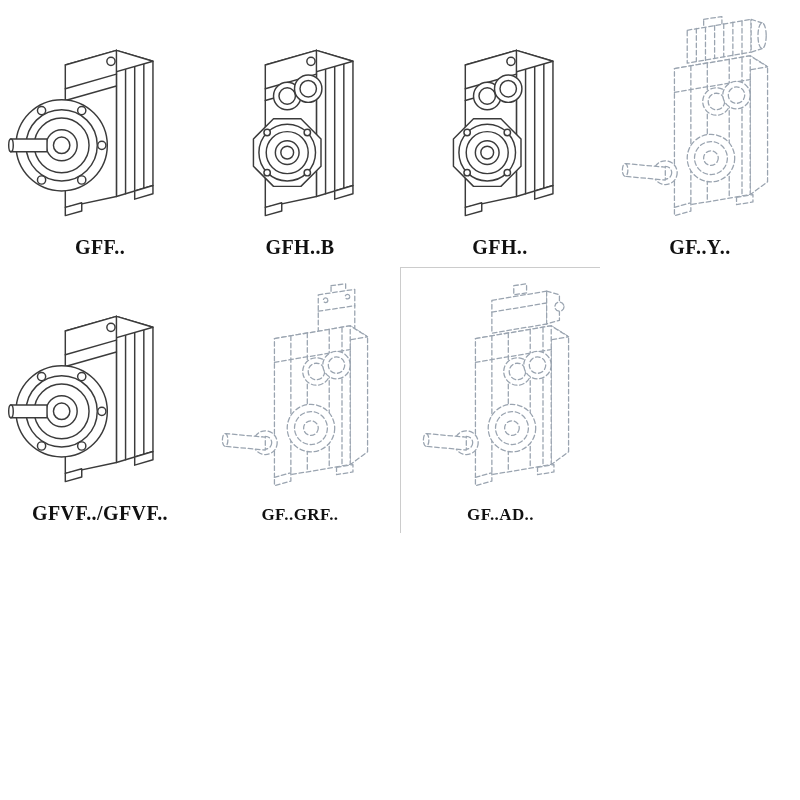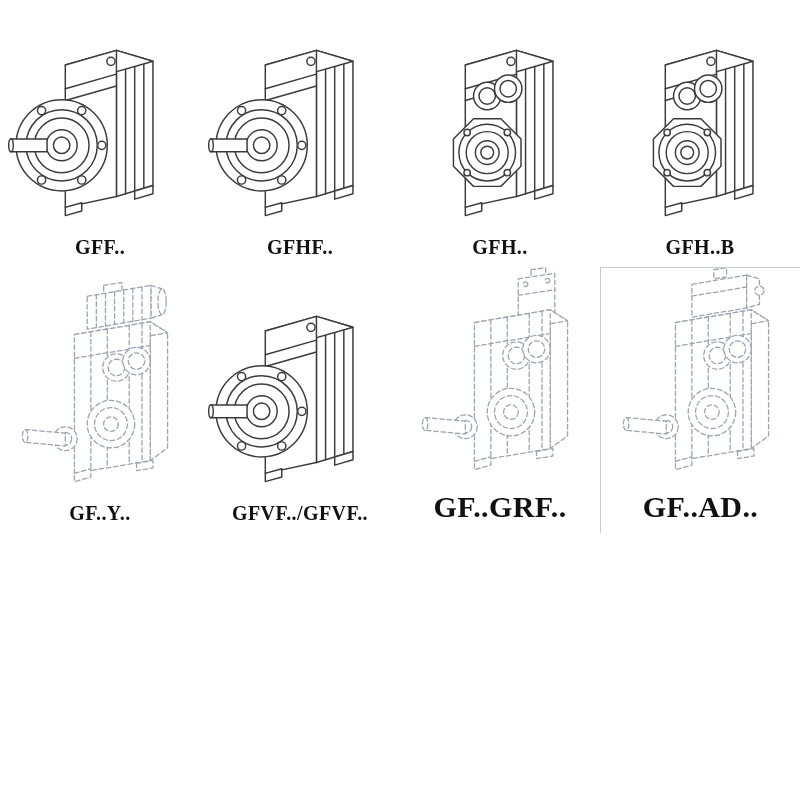--- a/index.html
+++ b/index.html
@@ -48,21 +48,21 @@
   .drawing svg{width:186px;height:210px;display:block;}
   .label{
     font-weight:bold;
     font-size:20px;
     letter-spacing:0.4px;
     color:var(--label-text);
     line-height:1.2;
     margin-top:4px;
     white-space:nowrap;
   }
-  .label-lg{font-size:30px;}
+  .label-lg{font-size:17px;}
   
   .solid-art{
     stroke:var(--line-solid);
     stroke-width:1.6;
     fill:none;
     stroke-linejoin:round;
     stroke-linecap:round;
   }
   .dash-art{
     stroke:var(--line-dashed);
@@ -158,48 +158,39 @@
       <svg viewBox="0 0 200 230" class="solid-art">
         <use href="#sym-housing"></use>
           <use href="#sym-front-flange"></use>
       </svg>
     </div>
     <figcaption class="label">GFF..</figcaption>
   </figure>
 
 
 
-  <figure class="cell">
-    <div class="drawing">
-      <svg viewBox="0 0 200 230" class="solid-art">
-        <use href="#sym-housing"></use>
-          <use href="#sym-front-flange"></use>
-      </svg>
-    </div>
-    <figcaption class="label">GFHF..</figcaption>
-  </figure>
 
   <figure class="cell">
     <div class="drawing">
       <svg viewBox="0 0 200 230" class="solid-art">
         <use href="#sym-housing"></use>
           <use href="#sym-front-bore"></use>
       </svg>
     </div>
+    <figcaption class="label">GFH..B</figcaption>
+  </figure>
+
+  <figure class="cell">
+    <div class="drawing">
+      <svg viewBox="0 0 200 230" class="solid-art">
+        <use href="#sym-housing"></use>
+          <use href="#sym-front-bore"></use>
+      </svg>
+    </div>
     <figcaption class="label">GFH..</figcaption>
-  </figure>
-
-  <figure class="cell">
-    <div class="drawing">
-      <svg viewBox="0 0 200 230" class="solid-art">
-        <use href="#sym-housing"></use>
-          <use href="#sym-front-bore"></use>
-      </svg>
-    </div>
-    <figcaption class="label">GFH..B</figcaption>
   </figure>
 
 
   <figure class="cell">
     <div class="drawing">
       <svg viewBox="0 0 200 230" class="dash-art">
         <g class="dash-art">
           <polygon points="104,8 124,5 124,16 104,19" fill="#fff"></polygon>
           <polygon points="86,20 156,8 156,44 86,56" fill="#fff"></polygon>
           <line x1="96" y1="18" x2="96" y2="54"></line>

